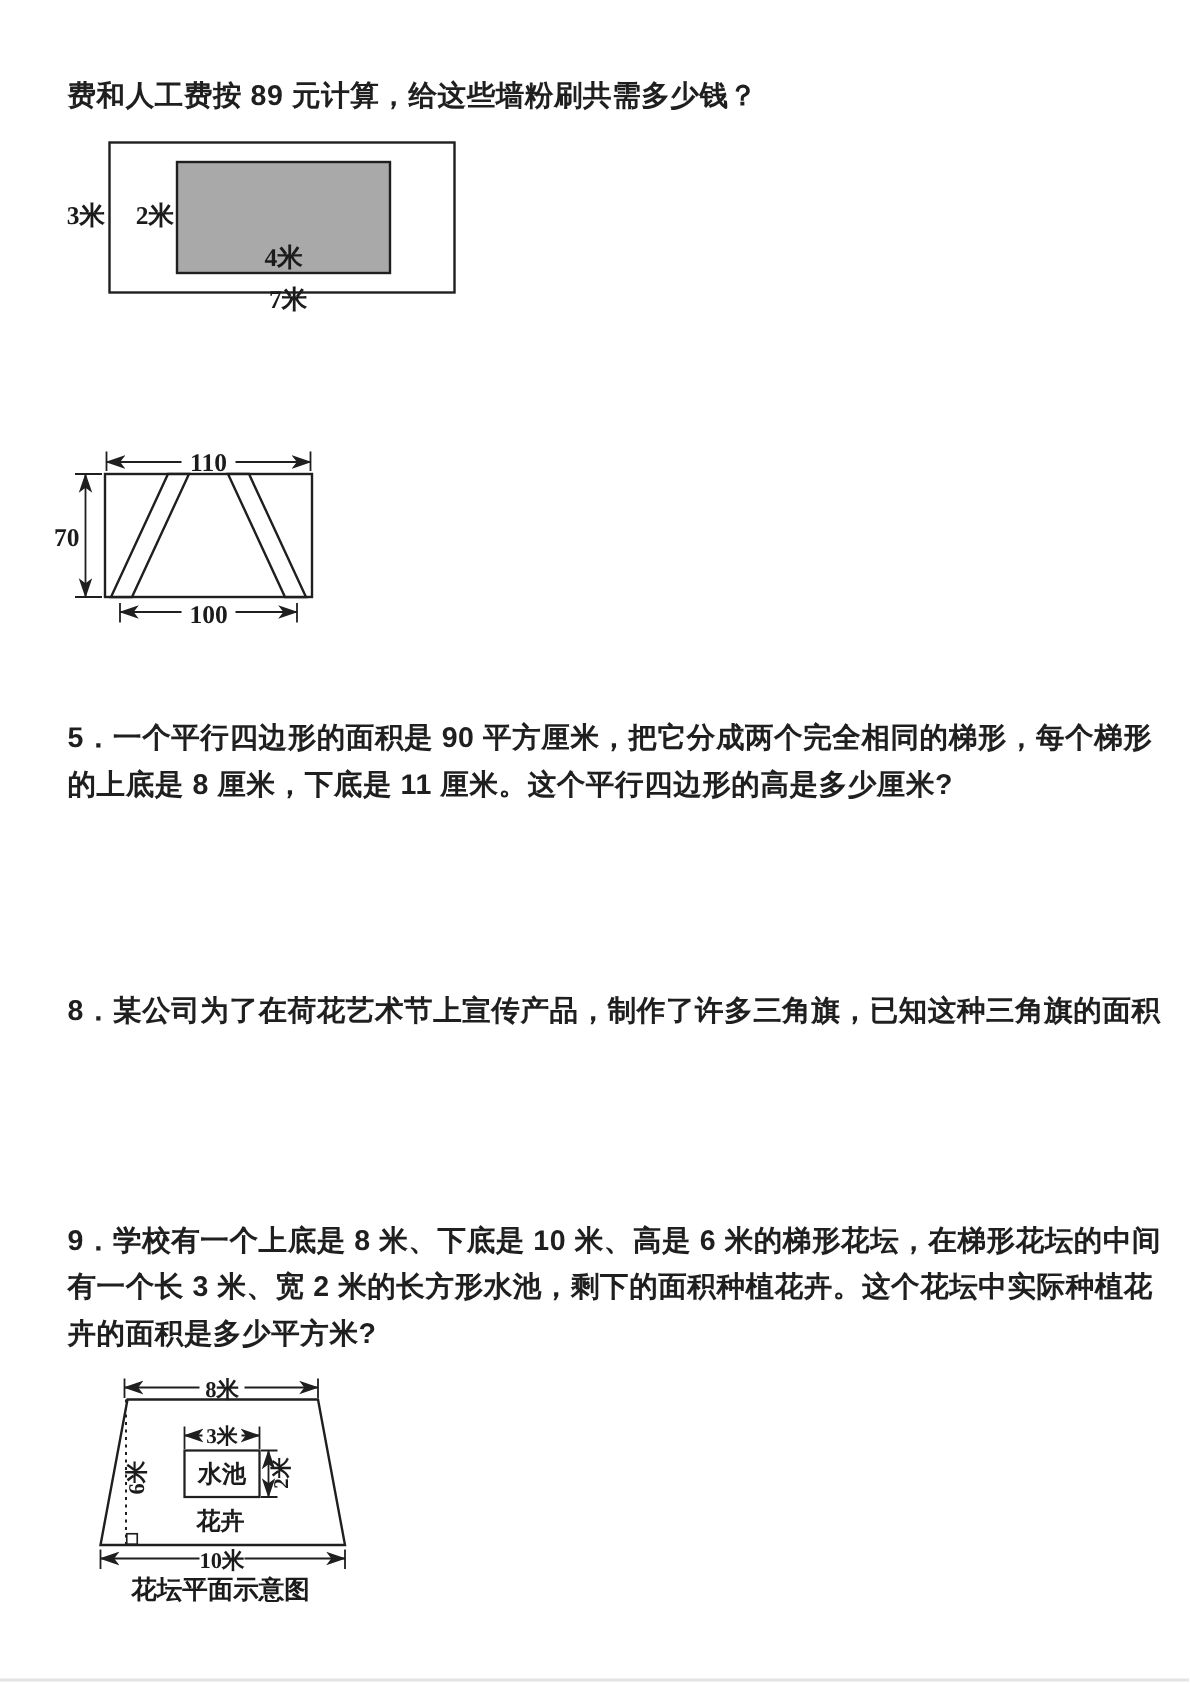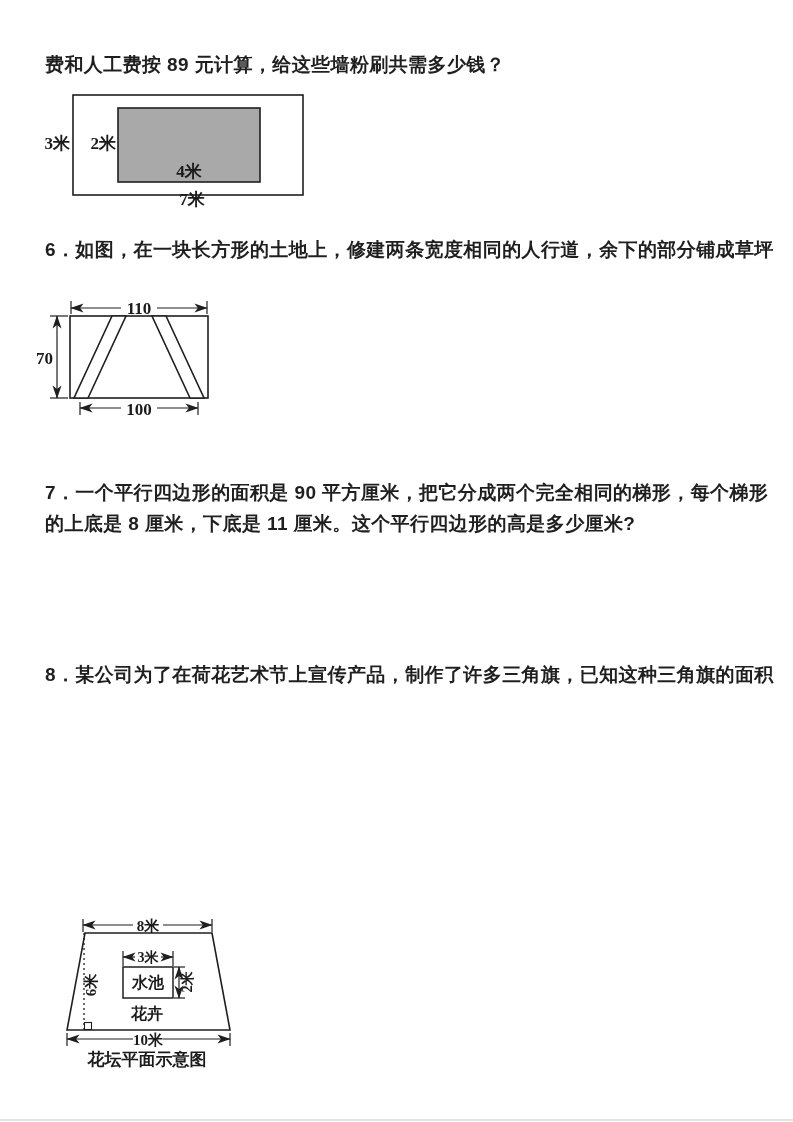--- a/index.html
+++ b/index.html
@@ -38,21 +38,20 @@
   <svg class="fig" style="left:40px;top:88px" width="280" height="130" viewBox="0 0 280 130">
     <rect x="33" y="7" width="230" height="100" fill="none" stroke="#1f1f1f" stroke-width="1.6"></rect>
     <rect x="78" y="20" width="142" height="74" fill="#a9a9a9" stroke="#1f1f1f" stroke-width="1.6"></rect>
     <text x="30" y="61" font-size="17" text-anchor="end">3米</text>
     <text x="76" y="61" font-size="17" text-anchor="end">2米</text>
     <text x="149" y="89" font-size="17" text-anchor="middle">4米</text>
     <text x="152" y="117" font-size="17" text-anchor="middle">7米</text>
   </svg>
 
   <div class="para" style="top:234px">
-    <div class="tline">6．如图，在一块长方形的土地上，修建两条宽度相同的人行道，余下的部分铺成草坪</div>
   </div>
 
   <svg class="fig" style="left:30px;top:298px" width="250" height="125" viewBox="0 0 250 125">
     <defs>
       <marker id="ah2" viewBox="0 0 10 8" refX="9.5" refY="4" markerWidth="11" markerHeight="9" orient="auto-start-reverse">
         <path d="M0,0.6 L10,4 L0,7.4 L2.6,4 z" fill="#1f1f1f"></path>
       </marker>
     </defs>
 
     <g>
@@ -78,28 +77,33 @@
     <g>
       <line x1="50" y1="104" x2="50" y2="117" stroke="#1f1f1f" stroke-width="1.2"></line>
       <line x1="168" y1="104" x2="168" y2="117" stroke="#1f1f1f" stroke-width="1.2"></line>
       <line x1="50" y1="110" x2="91" y2="110" stroke="#1f1f1f" stroke-width="1.2" marker-start="url(#ah2)"></line>
       <line x1="127" y1="110" x2="168" y2="110" stroke="#1f1f1f" stroke-width="1.2" marker-end="url(#ah2)"></line>
       <text x="109" y="117" font-size="17" text-anchor="middle">100</text>
     </g>
   </svg>
 
   <div class="para" style="top:477px">
-    <div class="tline">7．一个平行四边形的面积是 90 平方厘米，把它分成两个完全相同的梯形，每个梯形</div>
+    <div class="tline">5．一个平行四边形的面积是 90 平方厘米，把它分成两个完全相同的梯形，每个梯形</div>
     <div class="tline">的上底是 8 厘米，下底是 11 厘米。这个平行四边形的高是多少厘米?</div>
   </div>
 
   <div class="para" style="top:659px">
     <div class="tline">8．某公司为了在荷花艺术节上宣传产品，制作了许多三角旗，已知这种三角旗的面积</div>
   </div>
 
+  <div class="para" style="top:812px">
+    <div class="tline">9．学校有一个上底是 8 米、下底是 10 米、高是 6 米的梯形花坛，在梯形花坛的中间</div>
+    <div class="tline">有一个长 3 米、宽 2 米的长方形水池，剩下的面积种植花卉。这个花坛中实际种植花</div>
+    <div class="tline">卉的面积是多少平方米?</div>
+  </div>
 
   <svg class="fig" style="left:55px;top:915px" width="210" height="160" viewBox="0 0 210 160">
     <defs>
       <marker id="ah3" viewBox="0 0 10 8" refX="9.5" refY="4" markerWidth="11" markerHeight="9" orient="auto-start-reverse">
         <path d="M0,0.6 L10,4 L0,7.4 L2.6,4 z" fill="#1f1f1f"></path>
       </marker>
     </defs>
 
     <g>
       <line x1="28" y1="4" x2="28" y2="17" stroke="#1f1f1f" stroke-width="1.2"></line>

